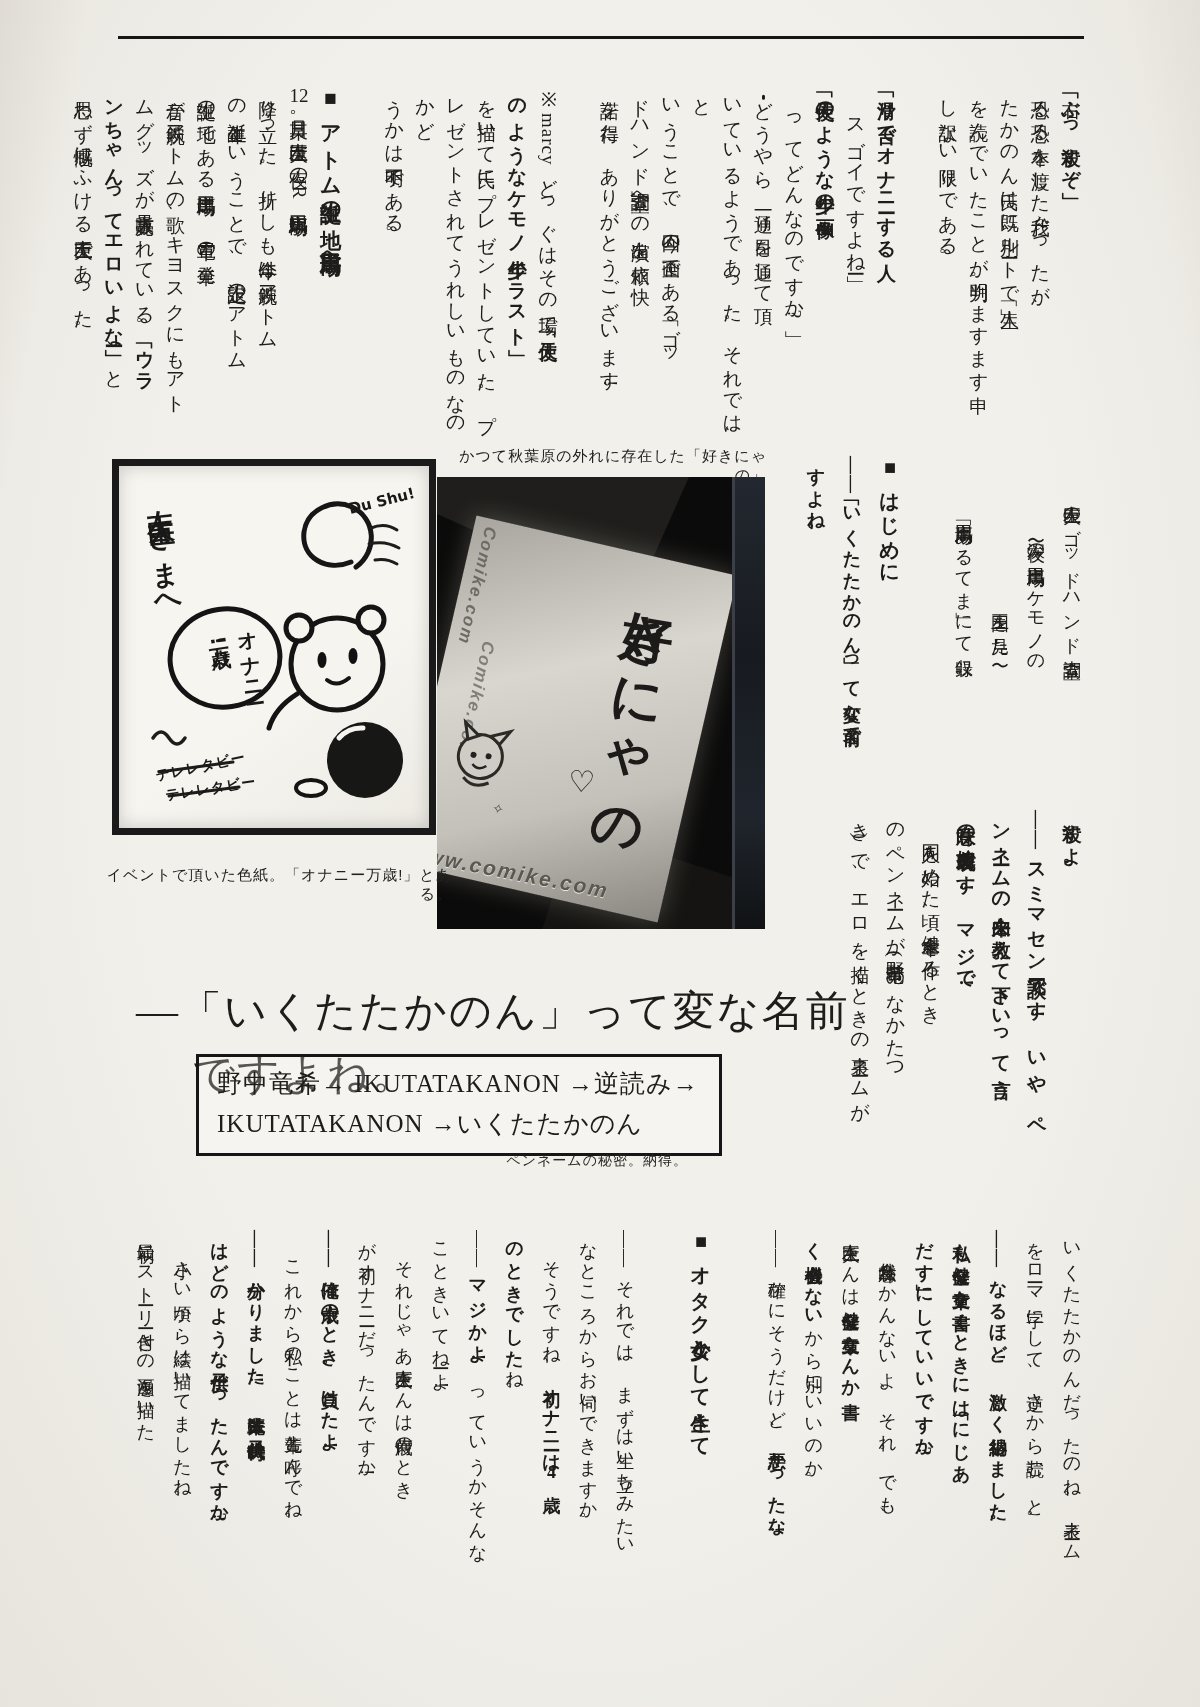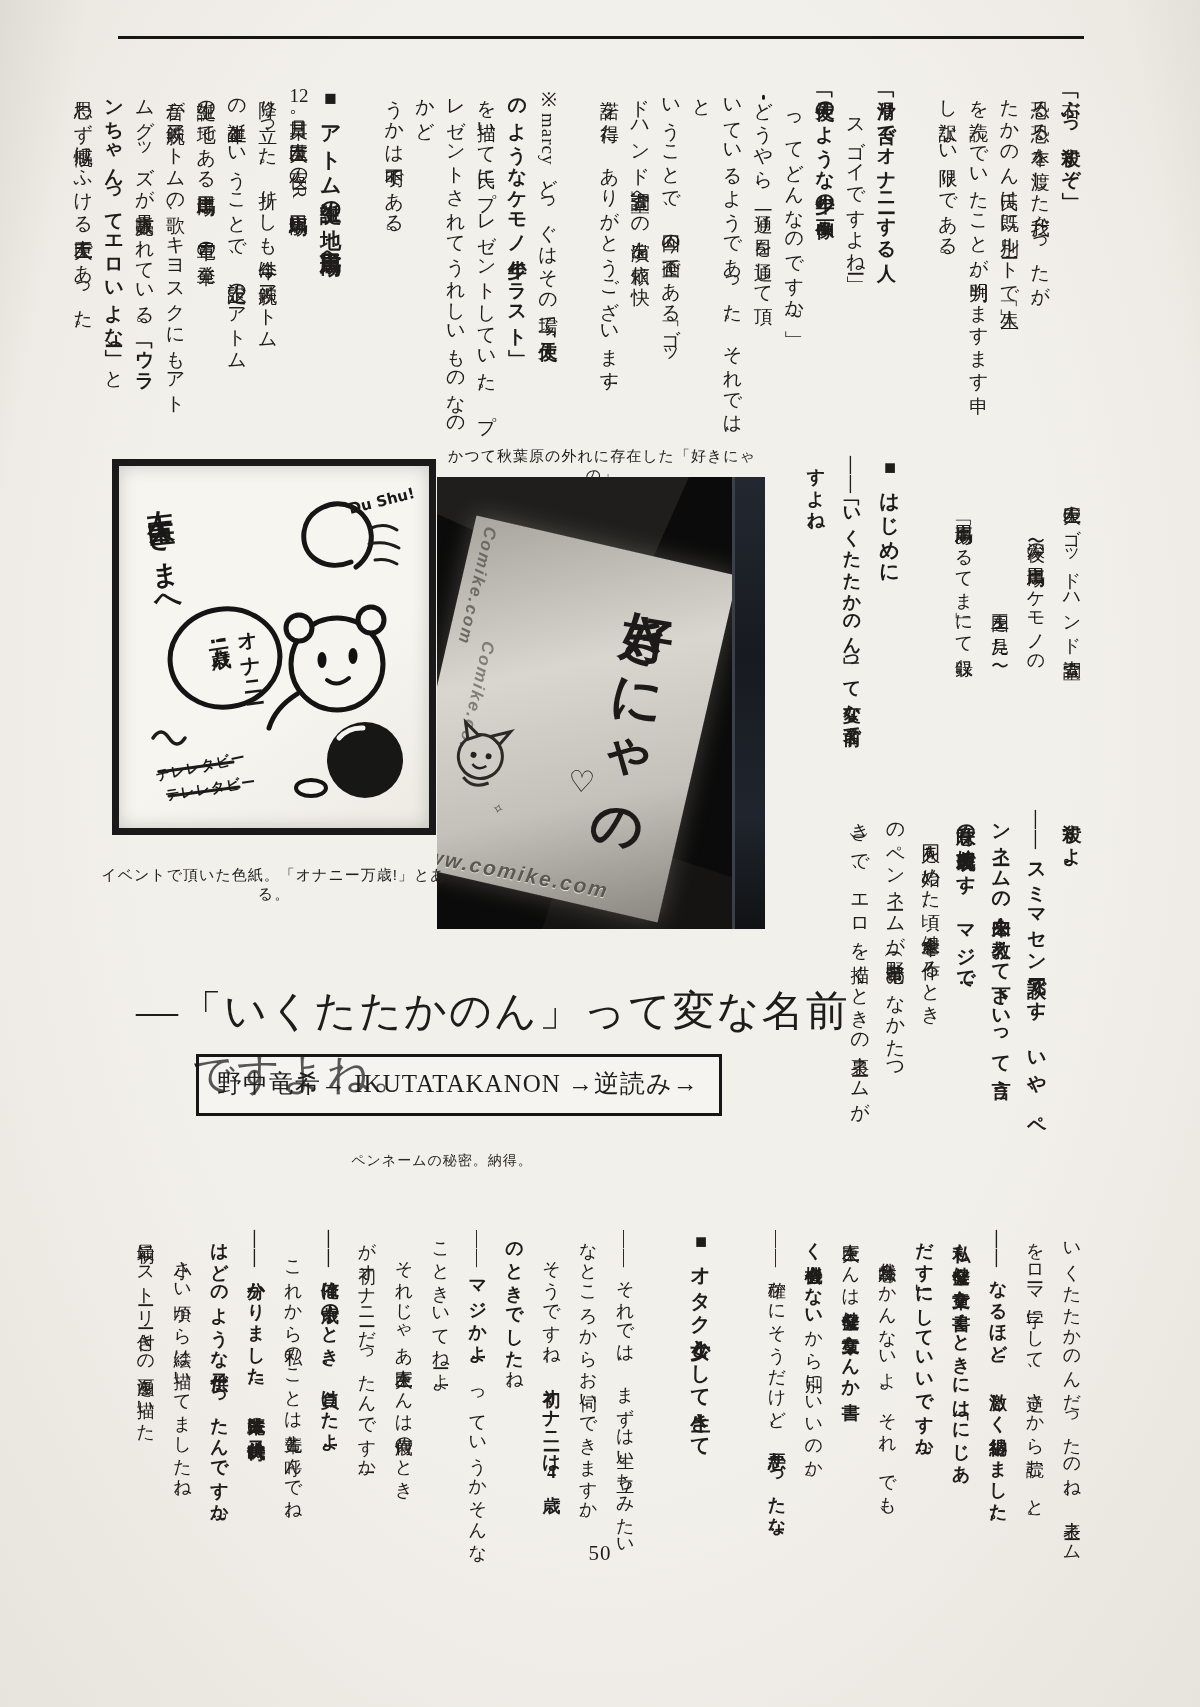--- a/index.html
+++ b/index.html
@@ -30,21 +30,21 @@
 
   .korosu-block{left:760px;top:810px;width:330px;height:420px;font-size:19px;}
   .korosu-block .vline{line-height:1.86;}
 
   .bottom-band{left:112px;top:1230px;width:978px;height:362px;font-size:18px;}
   .bottom-band .vline{line-height:2.05;}
   .bottom-band .hdr{font-size:20px;}
 
   
   .caption{position:absolute;font-family:"Liberation Sans","DejaVu Sans",sans-serif;
-    font-size:15px;letter-spacing:1px;text-align:center;color:#23211f;}
+    font-size:15px;letter-spacing:1px;text-align:right;color:#23211f;}
   .cap-photo{left:437px;top:447px;width:330px;}
   .cap-shikishi{left:96px;top:842px;width:356px;margin-top:24px;}
   .cap-box{left:196px;top:1152px;width:492px;font-size:14px;color:#2a2825;}
 
   
   .heading{position:absolute;left:136px;top:980px;font-size:42px;letter-spacing:2px;line-height:1.5;}
   .heading .l2{margin-left:56px;}
   .name-box{position:absolute;left:196px;top:1054px;width:492px;border:3px solid #161616;
     padding:7px 10px 9px 18px;font-size:25px;line-height:1.6;letter-spacing:1px;background:rgba(255,255,255,.25);}
 
@@ -215,20 +215,21 @@
       <div class="vline"><span>き)で、エロを描くときの裏ネームが</span></div>
     </div>
 
   <div class="heading">
     <div class="l1">―「いくたたかのん」って変な名前</div>
     <div class="l2">ですよね。</div>
   </div>
 
   <div class="name-box">
     <div>野中竜希→ IKUTATAKANON →逆読み→</div>
+    <div>IKUTATAKANON →いくたたかのん</div>
   </div>
   <div class="caption cap-box">ペンネームの秘密。納得。</div>
 
   <div class="vtext bottom-band">
       <div class="vline"><span>いくたたかのんだったのね。表ネーム</span></div>
       <div class="vline"><span>をローマ字にして、逆さから読む、と。</span></div>
       <div class="vline"><span class="b">――なるほど!　激しく納得しました。</span></div>
       <div class="vline"><span class="b">私も健全な文章を書くときには「にじあ</span></div>
       <div class="vline"><span class="b">だす」にしていいですか?</span></div>
       <div class="vline" style="text-indent: 1em;"><span>全然意味わかんないよ、それ。でも、</span></div>
@@ -247,15 +248,14 @@
       <div class="vline" style="text-indent: 1em;"><span>それじゃあ左大臣さんは何歳のとき</span></div>
       <div class="vline"><span>が初オナニーだったんですか!</span></div>
       <div class="vline"><span class="b">――俺は十歳のとき。負けたよ!</span></div>
       <div class="vline" style="text-indent: 1em;"><span>これから私のことは先輩と呼んでね。</span></div>
       <div class="vline"><span class="b">――分かりました!　先輩は子供時代</span></div>
       <div class="vline"><span class="b">はどのような子供だったんですか?</span></div>
       <div class="vline" style="text-indent: 1em;"><span>小さい頃から絵は描いてましたね。</span></div>
       <div class="vline"><span>最初にストーリー付きの漫画を描いた</span></div>
     </div>
 
-  <div class="page-num">50</div>
 
 </div>
 
 </body></html>

